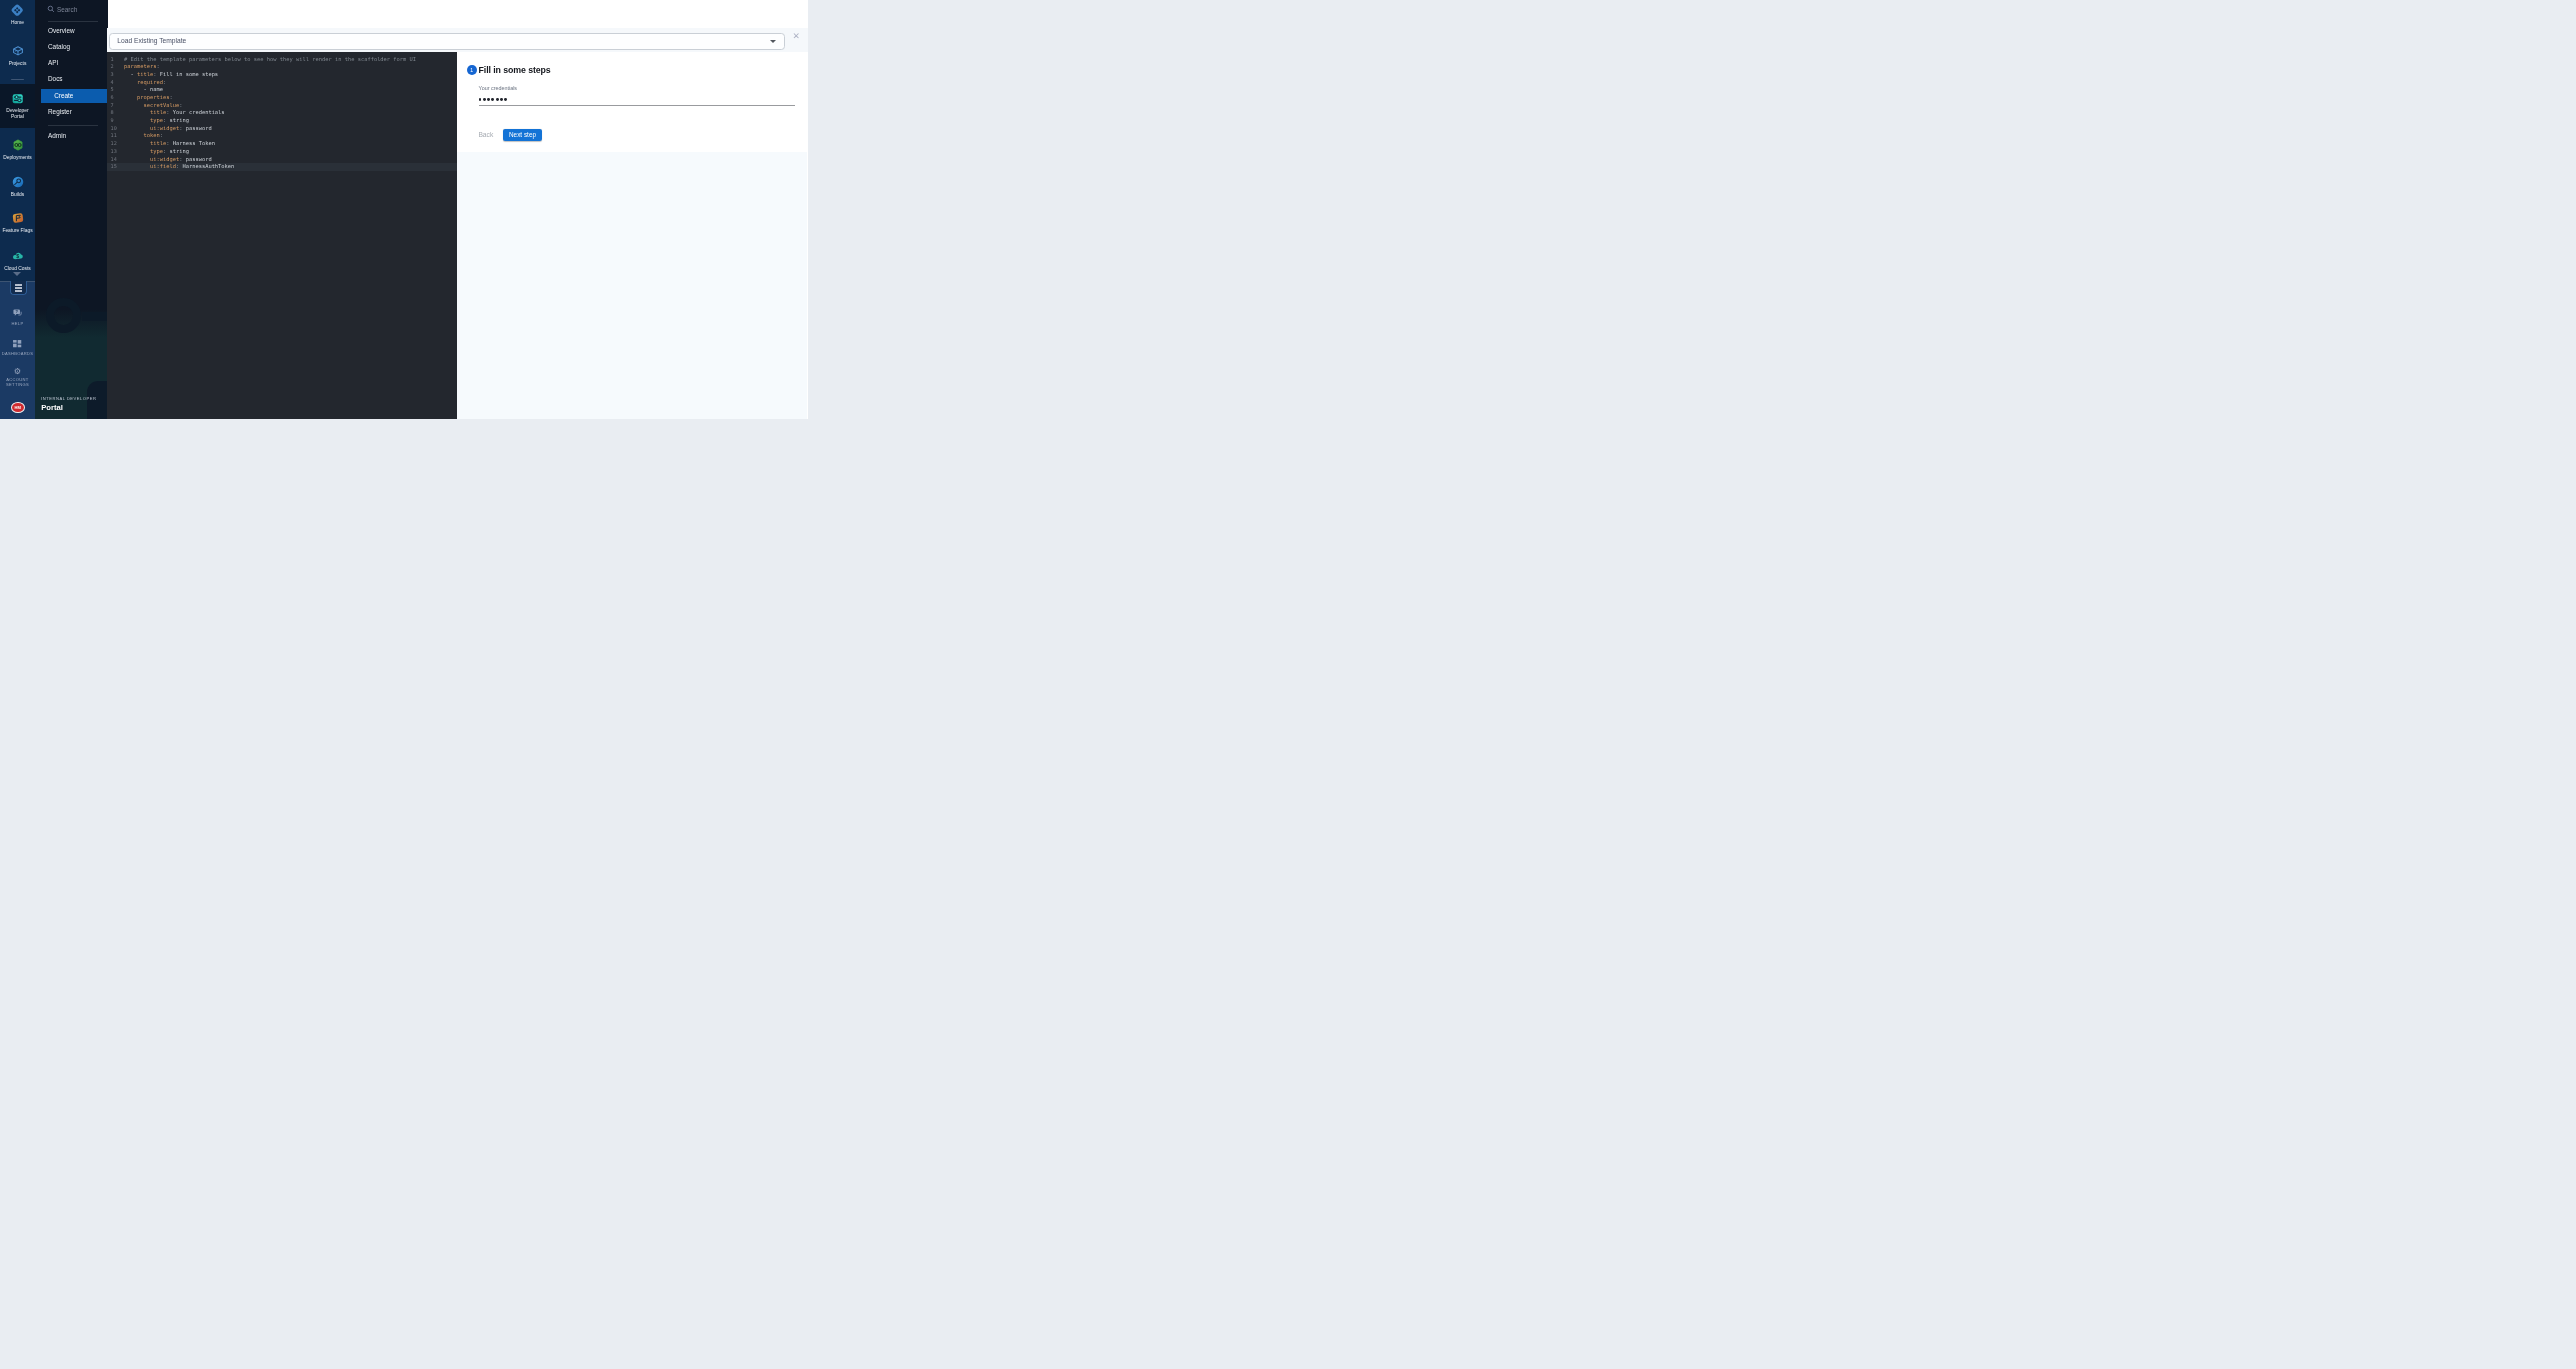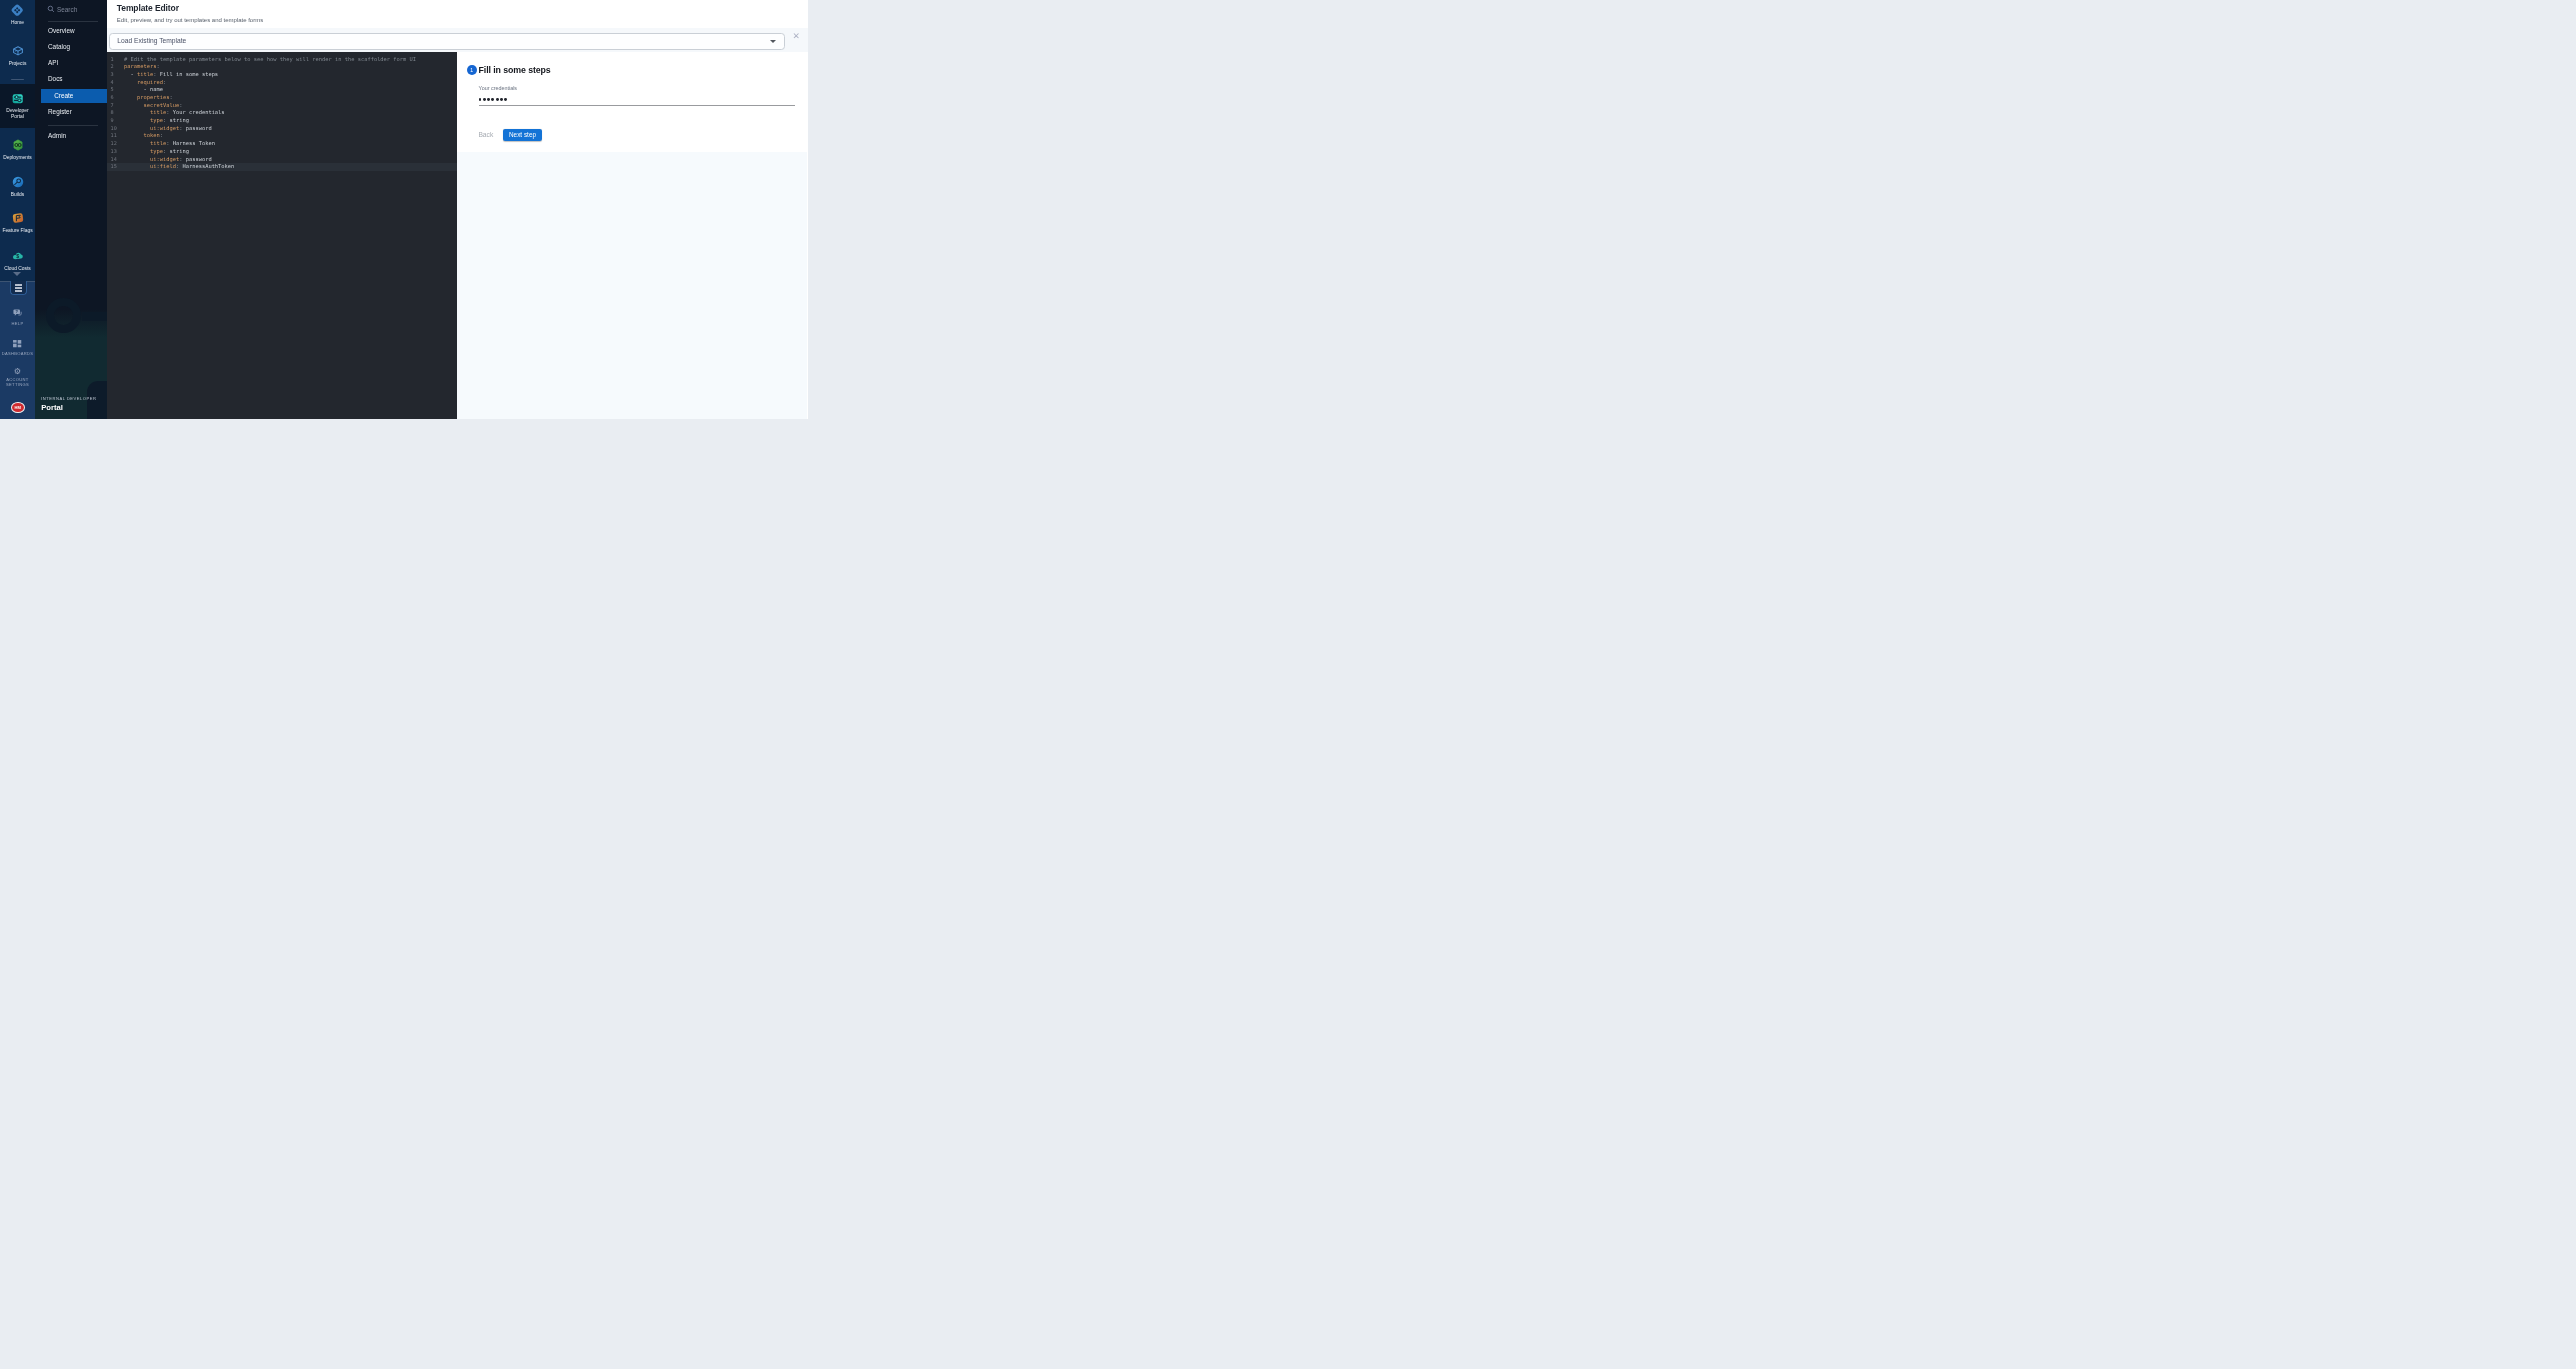--- a/index.html
+++ b/index.html
@@ -267,24 +267,20 @@
     <div class="menu-item" style="top:105px;">Register</div>
     <div class="sb-div" style="top:125px;"></div>
     <div class="menu-item" style="top:129px;">Admin</div>
 
     <div id="brand">
       <div class="eyebrow">INTERNAL DEVELOPER</div>
       <div class="title">Portal</div>
     </div>
   </div>
 
-  <div id="header" class="abs">
-    <div id="page-title">Template Editor</div>
-    <div id="page-sub">Edit, preview, and try out templates and template forms</div>
-  </div>
 
   <div id="dd-strip" class="abs">
     <div id="dd-box">
       <span id="dd-value">Load Existing Template</span>
       <span id="dd-caret"></span>
     </div>
     <div id="dd-clear">✕</div>
   </div>
 
   <div id="editor" class="abs">

